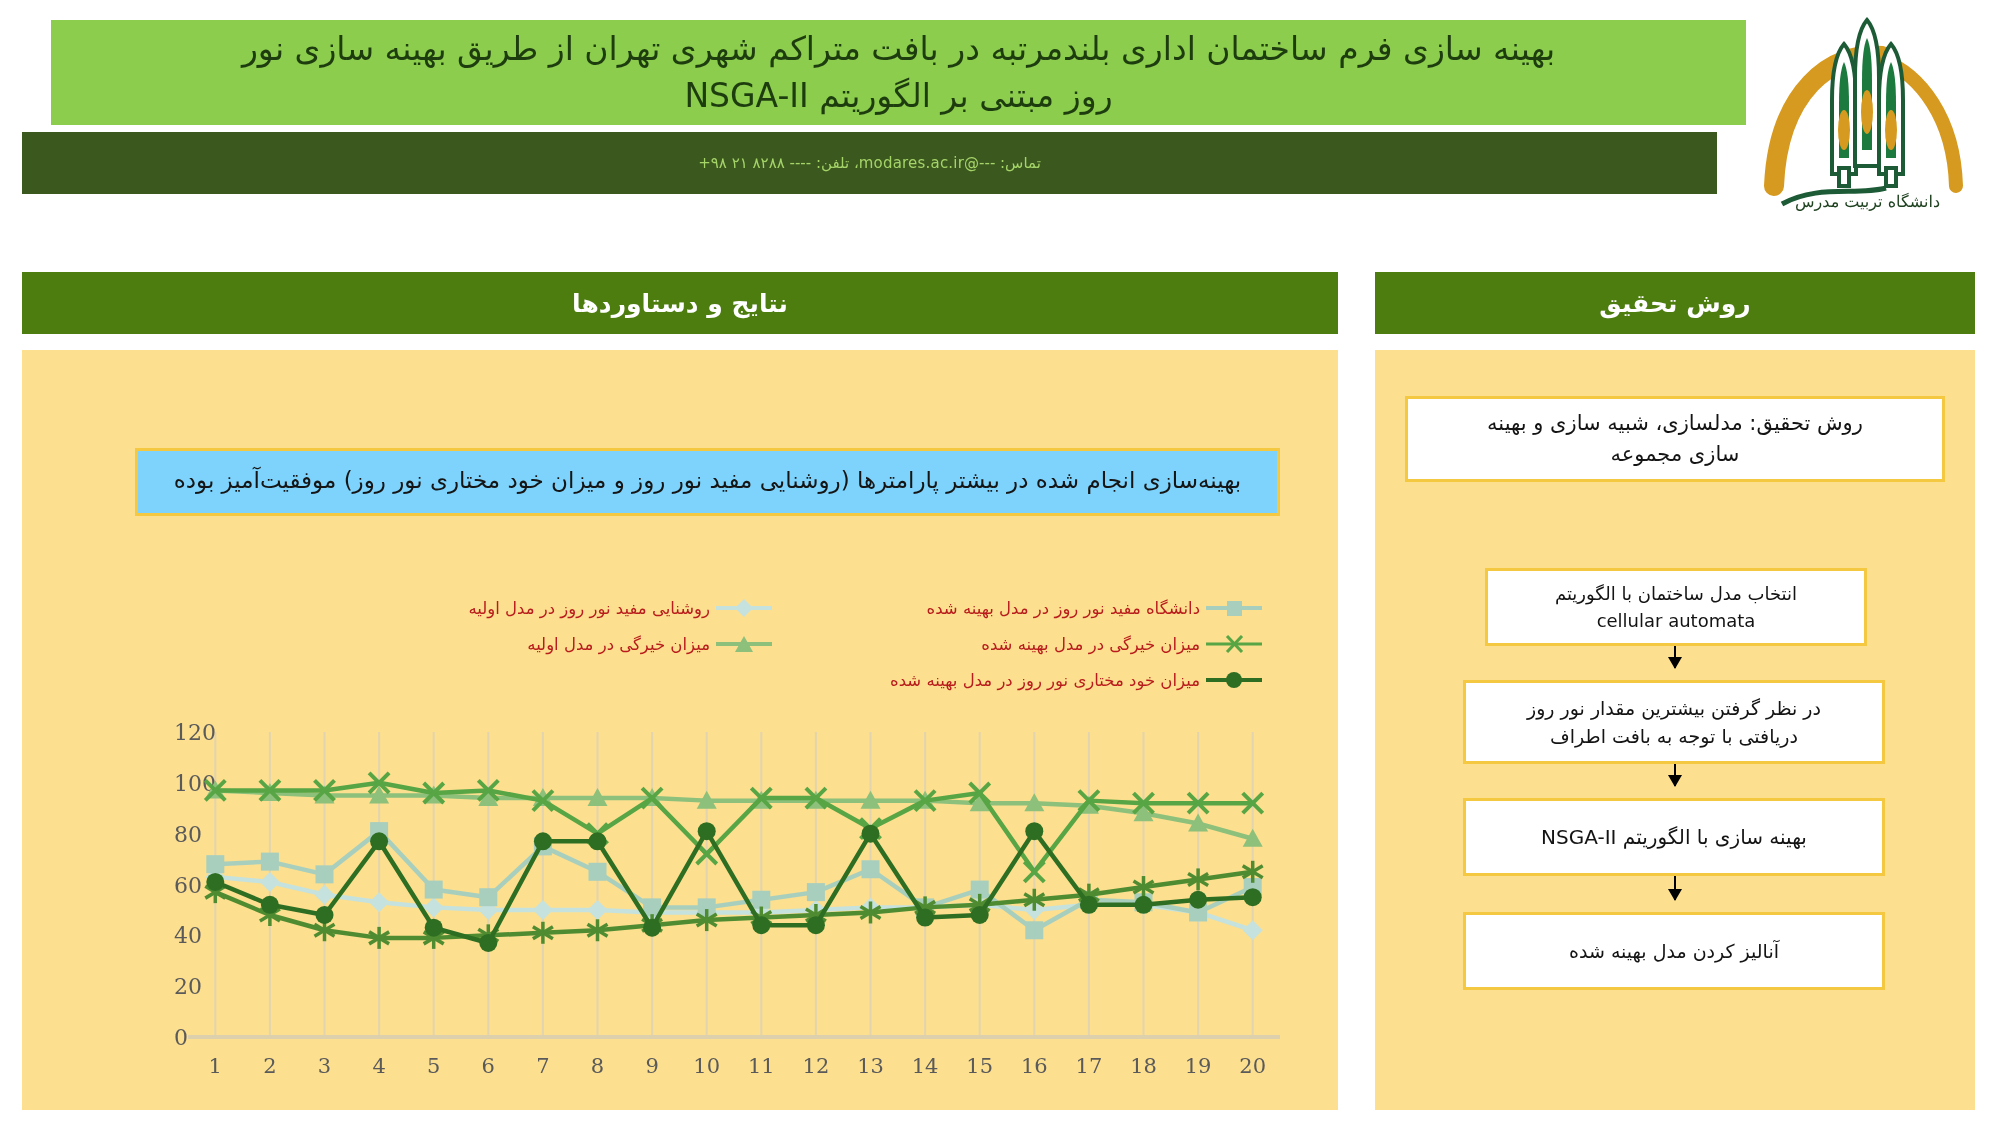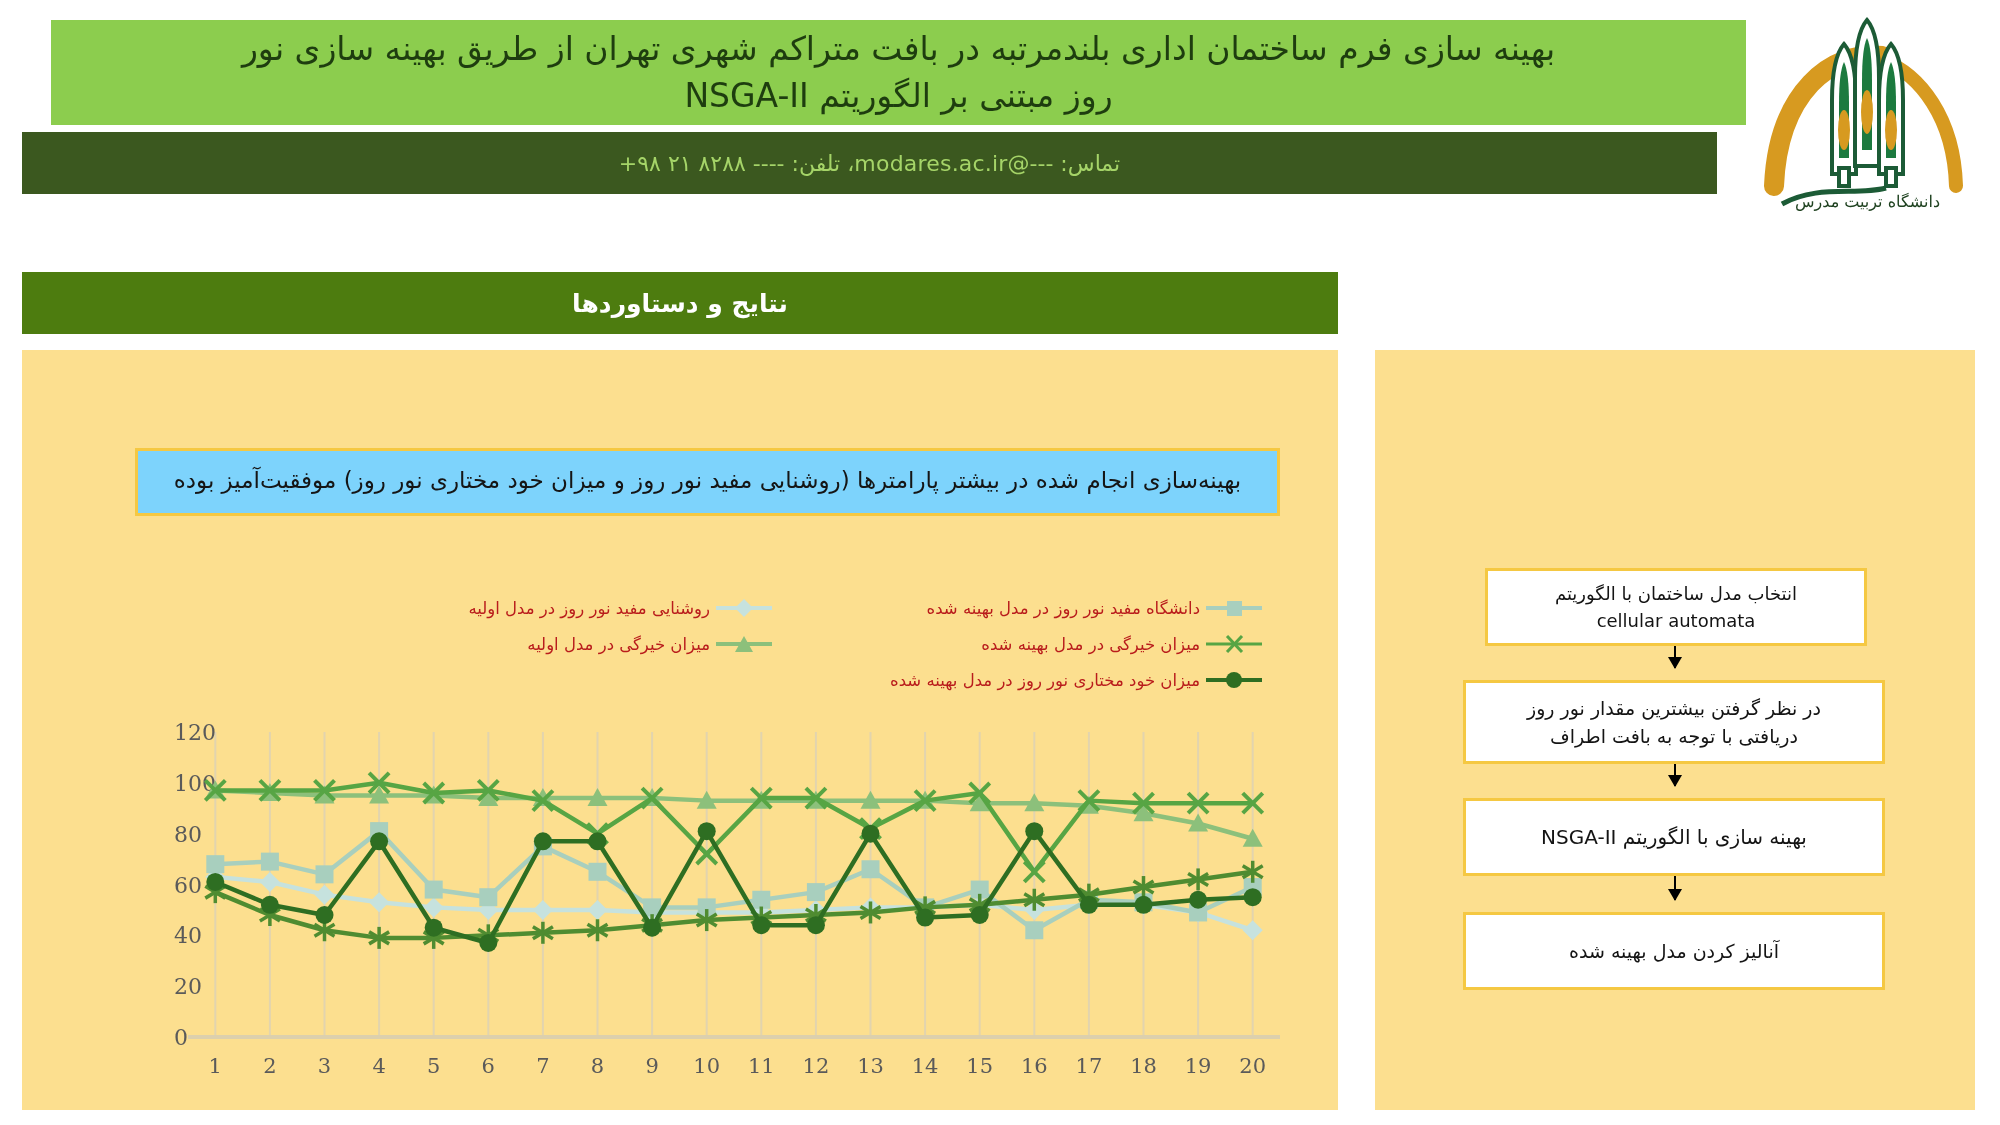--- a/index.html
+++ b/index.html
@@ -48,21 +48,21 @@
     top: 132px;
     width: 1695px;
     height: 62px;
     background: #3b581f;
     display: flex;
     align-items: center;
     justify-content: center;
   }
   .contact-text {
     color: #a5d468;
-    font-size: 22px;
+    font-size: 15px;
     direction: rtl;
     letter-spacing: 0.2px;
   }
 
   
   .logo-wrap {
     position: absolute;
     left: 1760px;
     top: 8px;
     width: 215px;
@@ -268,20 +268,23 @@
         <ellipse cx="107" cy="104" rx="6" ry="22" fill="#d79a20"></ellipse>
       </g>
 
       <path d="M22 196 C 58 176, 96 188, 126 180" stroke="#1c5b36" stroke-width="5" fill="none"></path>
     </svg>
     <div class="logo-caption">دانشگاه تربیت مدرس</div>
   </div>
 
   <div class="sec-bar" id="sec-bar-results">
     <span>نتایج و دستاوردها</span>
+  </div>
+  <div class="sec-bar" id="sec-bar-method">
+    <span>روش تحقیق</span>
   </div>
 
   <div class="panel" id="panel-results">
 
     <div class="callout">
       <div class="callout-text">بهینه‌سازی انجام شده در بیشتر پارامترها (روشنایی مفید نور روز و میزان خود مختاری نور روز)
 موفقیت‌آمیز بوده</div>
     </div>
 
     <div class="chart-area">
@@ -591,20 +594,24 @@
               <circle cx="1140.7" cy="177.20833333333334" r="9" fill="#2e6e22"></circle>
             </g>
           </svg>
       </div>
 
     </div>
   </div>
 
   <div class="panel" id="panel-method">
 
+    <div class="m-box" id="m-box-0">
+      <span>روش تحقیق: مدلسازی، شبیه سازی و بهینه
+سازی مجموعه</span>
+    </div>
 
     <div class="m-box" id="m-box-1">
       <span>انتخاب مدل ساختمان با الگوریتم
 cellular automata</span>
     </div>
     <div class="m-arrow" id="m-arrow-0"></div>
 
     <div class="m-box" id="m-box-2">
       <span>در نظر گرفتن بیشترین مقدار نور روز
 دریافتی با توجه به بافت اطراف</span>

